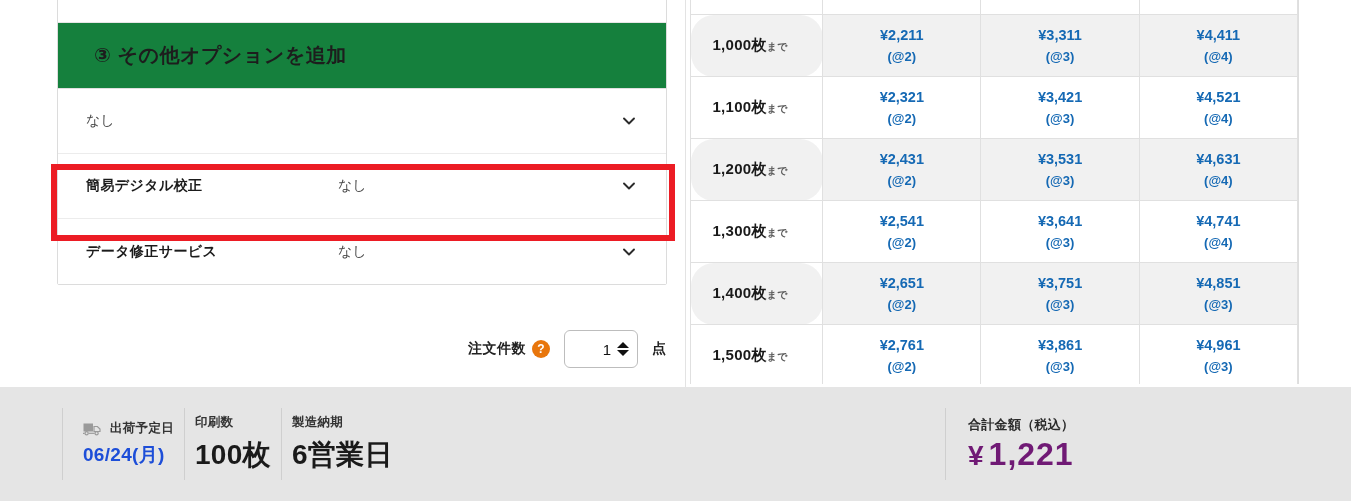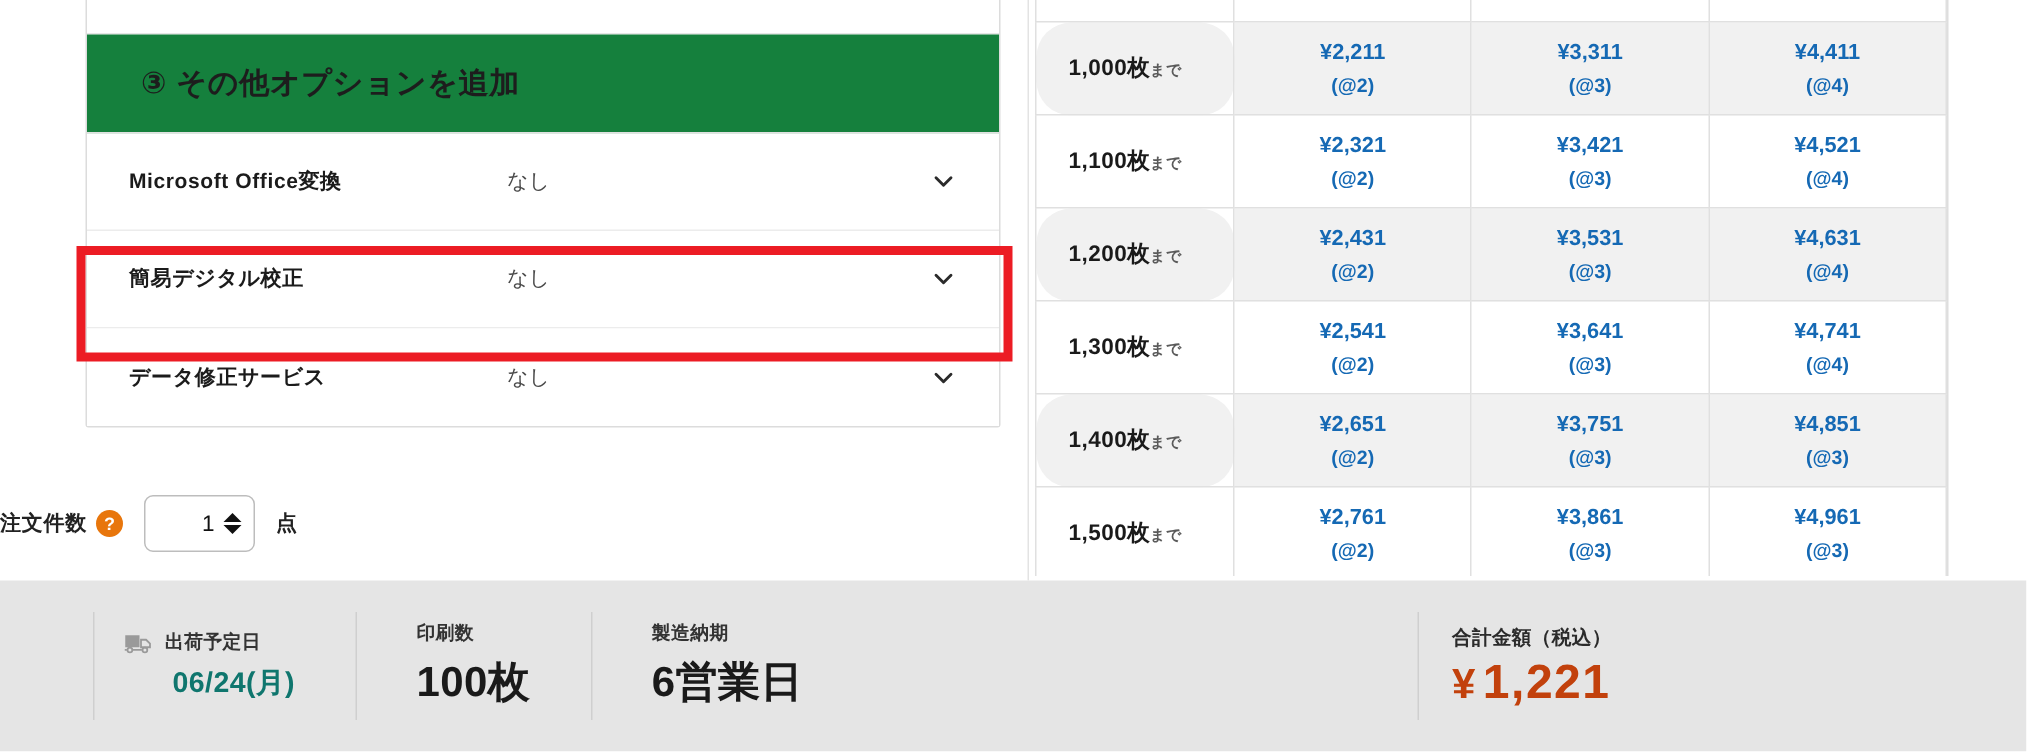--- a/index.html
+++ b/index.html
@@ -54,21 +54,21 @@
   
   #highlight-box {
     position: absolute; left: 51px; top: 164px; width: 624px; height: 77px;
     border: 6px solid #ec1c24; background: transparent; pointer-events: none;
     z-index: 5;
   }
 
   
   #qty-row {
     position: absolute; left: 0; top: 318px; width: 686px; height: 62px;
-    display: flex; align-items: center; justify-content: flex-start;
+    display: flex; align-items: center; justify-content: flex-end;
     padding-right: 20px;
   }
   #qty-label { font-size: 14px; font-weight: bold; color: #222; letter-spacing: .5px; }
   #qty-help {
     display: inline-flex; align-items:center; justify-content:center;
     width: 18px; height: 18px; border-radius: 50%;
     background: #e8760c; color: #ffffff; font-size: 12px; font-weight: bold;
     margin-left: 6px; margin-right: 14px; line-height: 1;
   }
   #qty-input-wrap {
@@ -120,21 +120,21 @@
   #bottom-bar {
     position: absolute; left: 0; top: 387px; width: 1351px; height: 114px;
     background: #e5e5e5;
   }
   #bottom-inner {
     position: relative; height: 114px;
     display: flex; align-items: center;
   }
   .bb-group {
     height: 72px; display: flex; flex-direction: column; justify-content: center;
-    padding: 0 40px;
+    padding: 0 10px;
     border-left: 1px solid #cfcfcf;
   }
   .bb-group.first { margin-left: 62px; border-left: 1px solid #cfcfcf; padding-left: 20px; }
   .bb-cap { font-size: 12.5px; font-weight: bold; color: #333; display:flex; align-items:center; letter-spacing:.3px; }
   .bb-val { font-size: 28px; font-weight: bold; color: #1a1a1a; margin-top: 5px; letter-spacing:.3px; }
   .bb-val.ship { color: #e8000d; font-size: 19px; }
   #truck-icon { margin-right: 7px; display:inline-flex; }
   #total-group {
     position: absolute; left: 945px; top: 21px; height: 72px;
     display: flex; flex-direction: column; justify-content: center;
@@ -153,21 +153,20 @@
 
     <div class="option-card">
 
       <div class="card-prerow"></div>
 
       <div class="section-header">
         <span class="section-header-text">③ その他オプションを追加</span>
       </div>
 
       <div class="option-row">
-        <span class="option-label">Microsoft Office変換</span>
         <span class="option-value">なし</span>
         <span class="chev">
           <svg width="18" height="18" viewBox="0 0 18 18">
               <path d="M4 6.5 L9 11.5 L14 6.5" fill="none" stroke="#2b2b2b" stroke-width="1.9" stroke-linecap="round" stroke-linejoin="round"></path>
             </svg>
         </span>
       </div>
 
       <div class="option-row">
         <span class="option-label">簡易デジタル校正</span>
@@ -267,36 +266,36 @@
               <rect x="0.5" y="1.5" width="9.5" height="8" fill="#9a9a9a"></rect>
               <path d="M11 4.5 h3.4 l2.6 2.6 v2.4 h-6 z" fill="none" stroke="#9a9a9a" stroke-width="1.2"></path>
               <circle cx="3.6" cy="11.3" r="1.6" fill="none" stroke="#9a9a9a" stroke-width="1.2"></circle>
               <circle cx="13.6" cy="11.3" r="1.6" fill="none" stroke="#9a9a9a" stroke-width="1.2"></circle>
               <line x1="0" y1="11.3" x2="1.6" y2="11.3" stroke="#9a9a9a" stroke-width="1.2"></line>
               <line x1="5.6" y1="11.3" x2="11.6" y2="11.3" stroke="#9a9a9a" stroke-width="1.2"></line>
             </svg>
           </span>
           <span>出荷予定日</span>
         </span>
-        <span class="bb-val ship" style="color: #0f766e; margin-left: 32px;">06/24(月)</span>
+        <span class="bb-val ship" style="color: #1d4ed8;">06/24(月)</span>
       </div>
 
       <div class="bb-group">
         <span class="bb-cap">印刷数</span>
         <span class="bb-val">100枚</span>
       </div>
 
       <div class="bb-group">
         <span class="bb-cap">製造納期</span>
         <span class="bb-val">6営業日</span>
       </div>
 
       <div id="total-group">
         <span id="total-cap">合計金額（税込）</span>
-        <span id="total-val" style="color: #c2410c;">
+        <span id="total-val" style="color: #701a75;">
           <span class="yen">¥</span><span>1,221</span>
         </span>
       </div>
 
     </div>
   </div>
 
 </div>
 
 </body></html>

